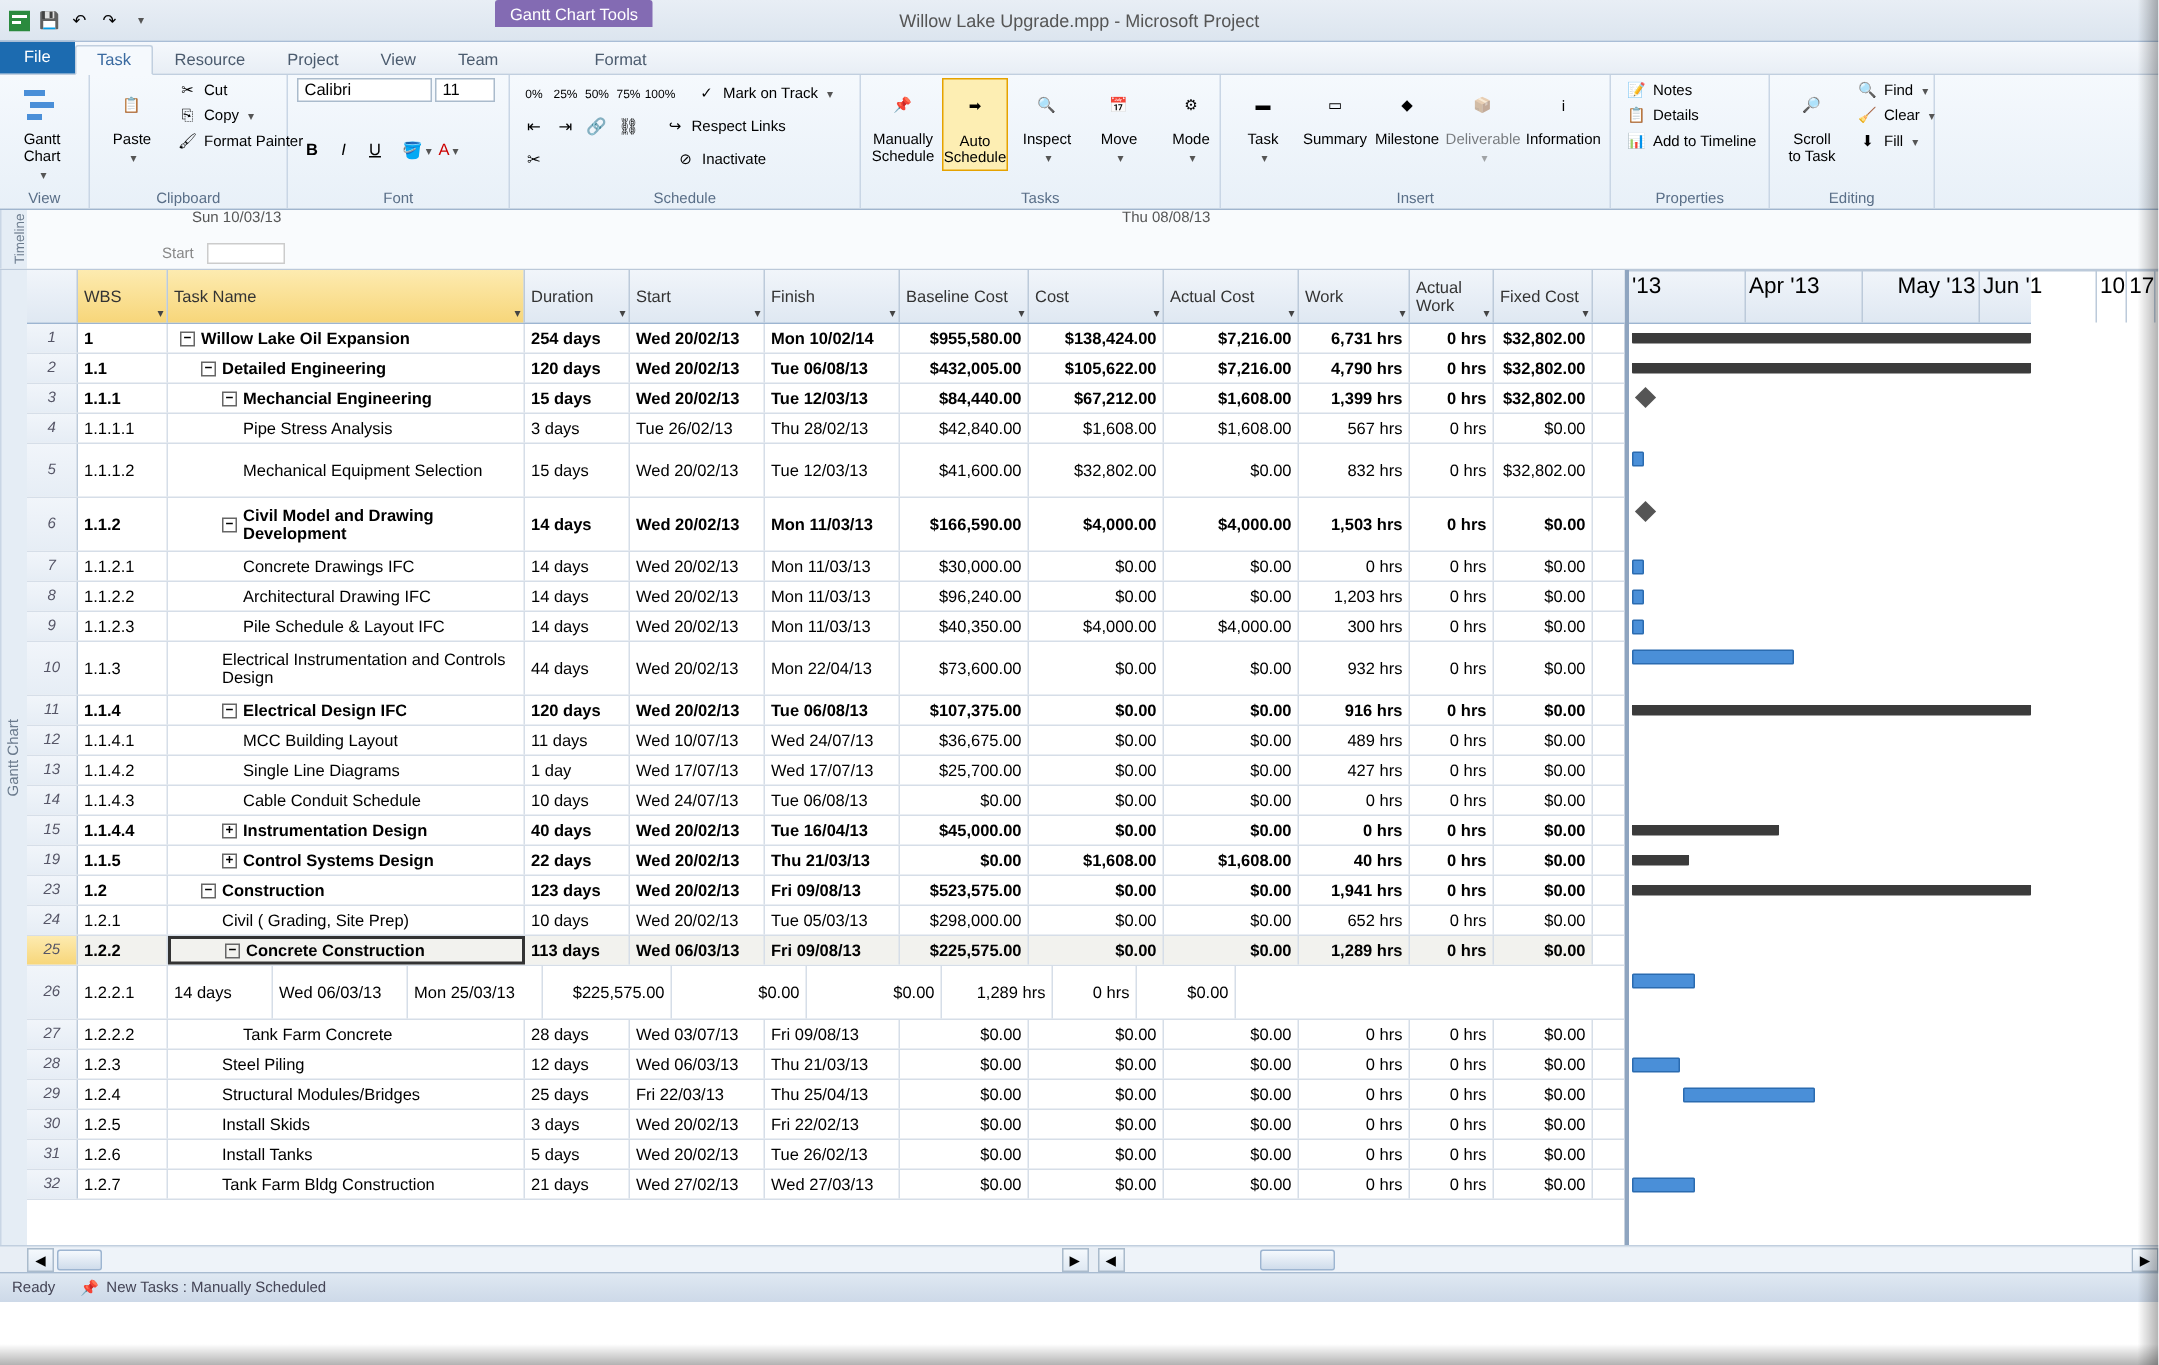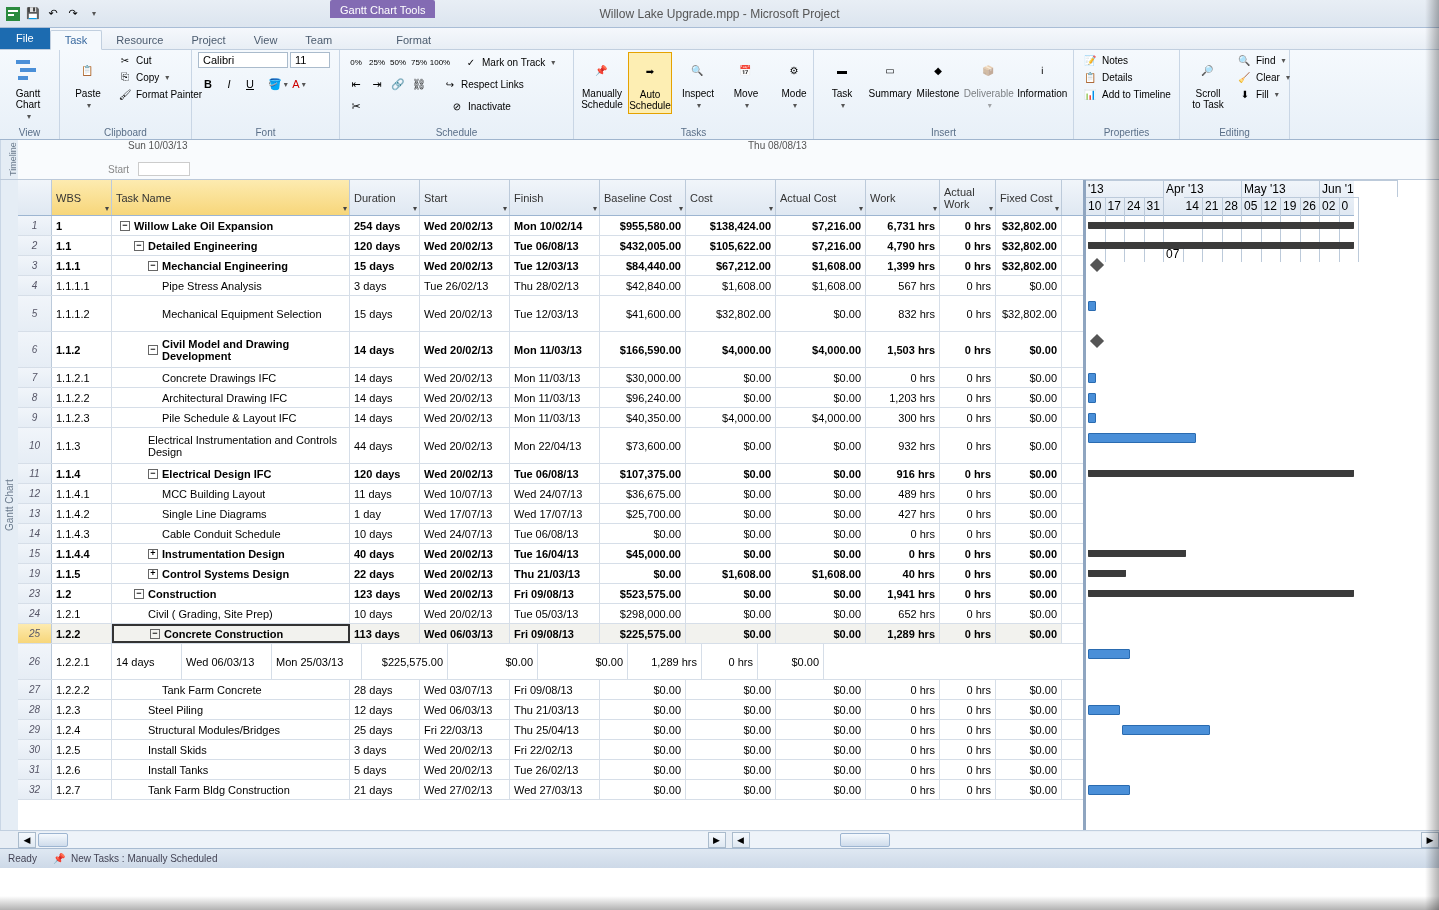--- a/index.html
+++ b/index.html
@@ -25,21 +25,21 @@
 .ribbon { height: 90px; background: linear-gradient(#f5f9fd, #e8f0f8); display: flex; border-bottom: 1px solid #a0b5ce; }
 .rgroup { border-right: 1px solid #c9d6e5; padding: 2px 6px 0; display: flex; flex-direction: column; position: relative; }
 .rgroup-label { position: absolute; bottom: 1px; left: 0; right: 0; text-align: center; font-size: 10px; color: #5a6f88; }
 .rgroup-body { flex: 1; display: flex; gap: 4px; align-items: flex-start; }
 .big-btn { display: flex; flex-direction: column; align-items: center; gap: 2px; padding: 2px 4px; min-width: 44px; font-size: 10px; text-align: center; cursor: pointer; }
 .big-btn .icon-lg { width: 32px; height: 32px; display: flex; align-items: center; justify-content: center; }
 .btn-stack { display: flex; flex-direction: column; gap: 1px; }
 .small-btn { display: flex; align-items: center; gap: 4px; padding: 1px 4px; font-size: 10px; cursor: pointer; white-space: nowrap; }
 .icon-sm { width: 14px; height: 14px; display: inline-flex; align-items: center; justify-content: center; }
 .dropdown-arrow::after { content: "▾"; font-size: 8px; margin-left: 2px; color: #555; }
-.font-row { display: flex; gap: 2px; margin-bottom: 2px; }
+.font-row { display: flex; gap: 2px; margin-bottom: 18px; }
 .font-select { border: 1px solid #abc; background: #fff; padding: 1px 14px 1px 4px; font-size: 11px; width: 90px; }
 .font-size { width: 40px; }
 .btn-row { display: flex; gap: 1px; }
 .fmt-btn { width: 20px; height: 20px; border: 1px solid transparent; display: flex; align-items: center; justify-content: center; font-size: 11px; cursor: pointer; }
 .active-highlight { background: #fdeeb3; border: 1px solid #e5a200; }
 
 
 .timeline-wrap { height: 40px; border-bottom: 1px solid #bcc9d9; position: relative; display: flex; }
 .timeline-side { width: 18px; background: #e5edf5; writing-mode: vertical-lr; text-align: center; font-size: 9px; color: #6a7a8c; transform: rotate(180deg); border-right: 1px solid #c9d6e5; }
 .timeline-body { flex: 1; position: relative; background: #f9fbfd; }
@@ -88,21 +88,21 @@
 .cw-finish { width: 90px; }
 .cw-baseline { width: 86px; }
 .cw-cost { width: 90px; }
 .cw-actual { width: 90px; }
 .cw-work { width: 74px; }
 .cw-awork { width: 56px; }
 .cw-fixed { width: 66px; }
 
 
 .gantt-side { width: 268px; background: #fff; position: relative; }
-.gantt-timescale { height: 36px; background: linear-gradient(#f1f5fa, #dfe8f2); border-bottom: 1px solid #9db5d1; display: flex; flex-direction: column; font-size: 12px; }
+.gantt-timescale { height: 36px; background: linear-gradient(#f1f5fa, #dfe8f2); border-bottom: 1px solid #9db5d1; display: flex; flex-direction: row; font-size: 15px; }
 .ts-top { flex:1; display: flex; }
 .ts-bot { flex:1; display: flex; }
 .ts-cell { border-right: 1px solid #bccada; border-top: 1px solid #bccada; padding: 1px 2px; flex-shrink: 0; }
 .gantt-bars { position: relative; }
 .gbar { position: absolute; height: 10px; border-radius: 1px; }
 .gbar.summary { background: #3b3b3b; height: 7px; }
 .gbar.summary::before, .gbar.summary::after { content:""; position:absolute; top:0; width:0; height:0; border-top: 7px solid #3b3b3b; }
 .gbar.summary::before { left:0; border-right: 5px solid transparent; }
 .gbar.summary::after { right:0; border-left: 5px solid transparent; }
 .gbar.task { background: #4a8fd8; border: 1px solid #2a6bb0; }
@@ -899,21 +899,21 @@
             <div class="cell cw-fixed num">$0.00</div>
           </div>
         </div>
     </div>
 
     <div class="gantt-side">
       <div class="gantt-timescale">
         <div class="ts-top" id="ts-top">
             <div class="ts-cell" style="width: 78px;">'13</div>
             <div class="ts-cell" style="width: 78px;">Apr '13</div>
-            <div class="ts-cell" style="width: 78px;">May '13</div>
+            <div class="ts-cell" style="width: 78px; text-align: right;">May '13</div>
             <div class="ts-cell" style="width: 78px;">Jun '1</div>
           </div>
         <div class="ts-bot" id="ts-bot">
             <div class="ts-cell" style="width: 19.5px;">10</div>
             <div class="ts-cell" style="width: 19.5px;">17</div>
             <div class="ts-cell" style="width: 19.5px;">24</div>
             <div class="ts-cell" style="width: 19.5px;">31</div>
             <div class="ts-cell" style="width: 19.5px; margin-top: 48px;">07</div>
             <div class="ts-cell" style="width: 19.5px;">14</div>
             <div class="ts-cell" style="width: 19.5px;">21</div>

